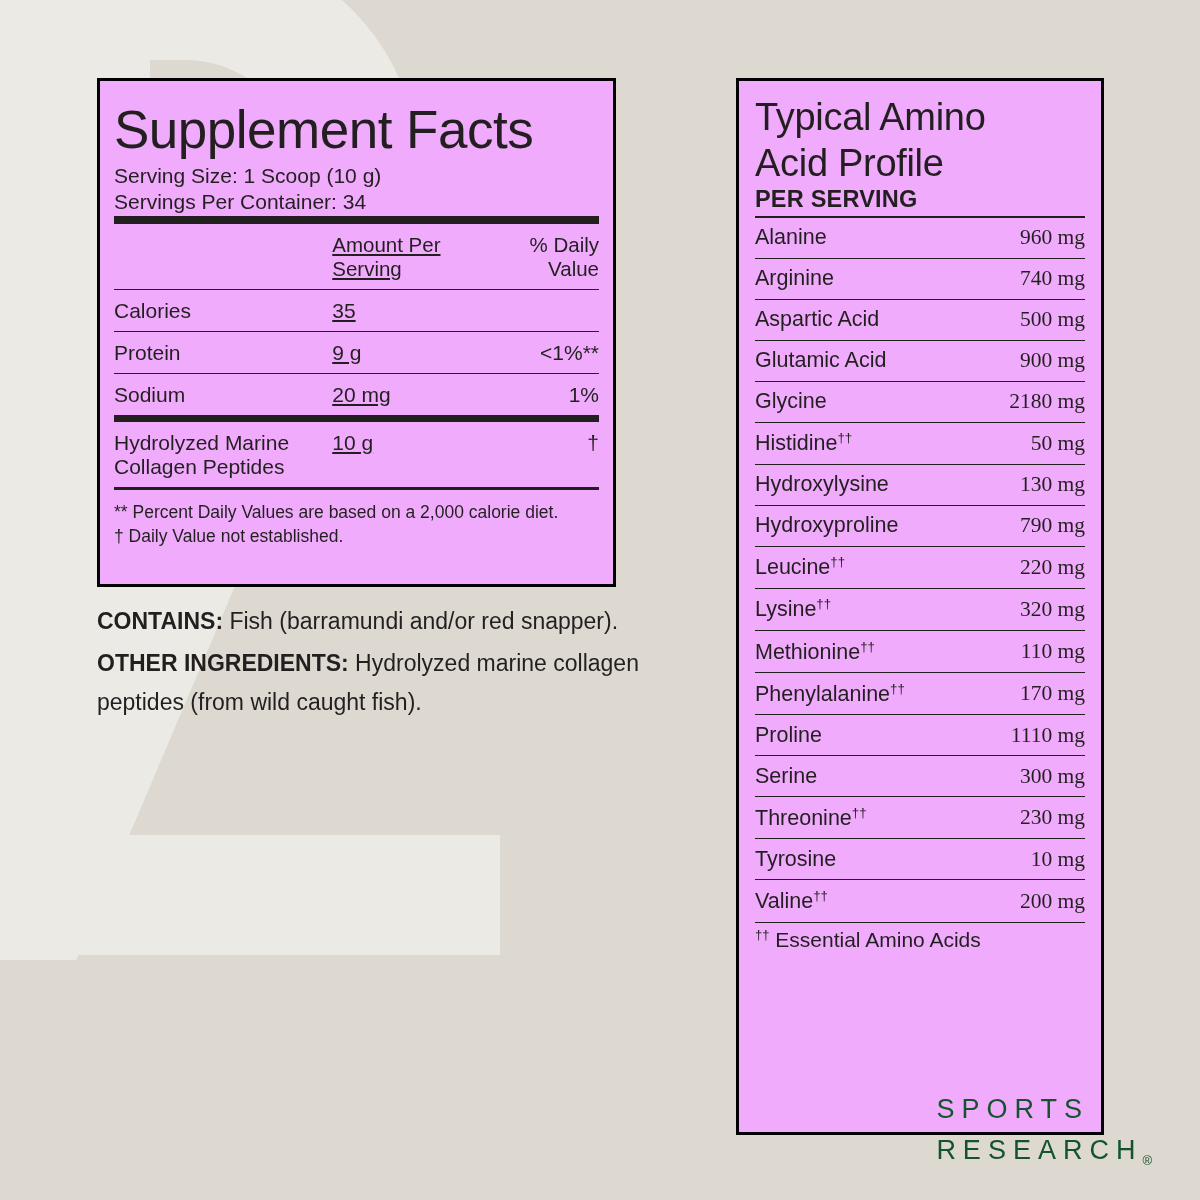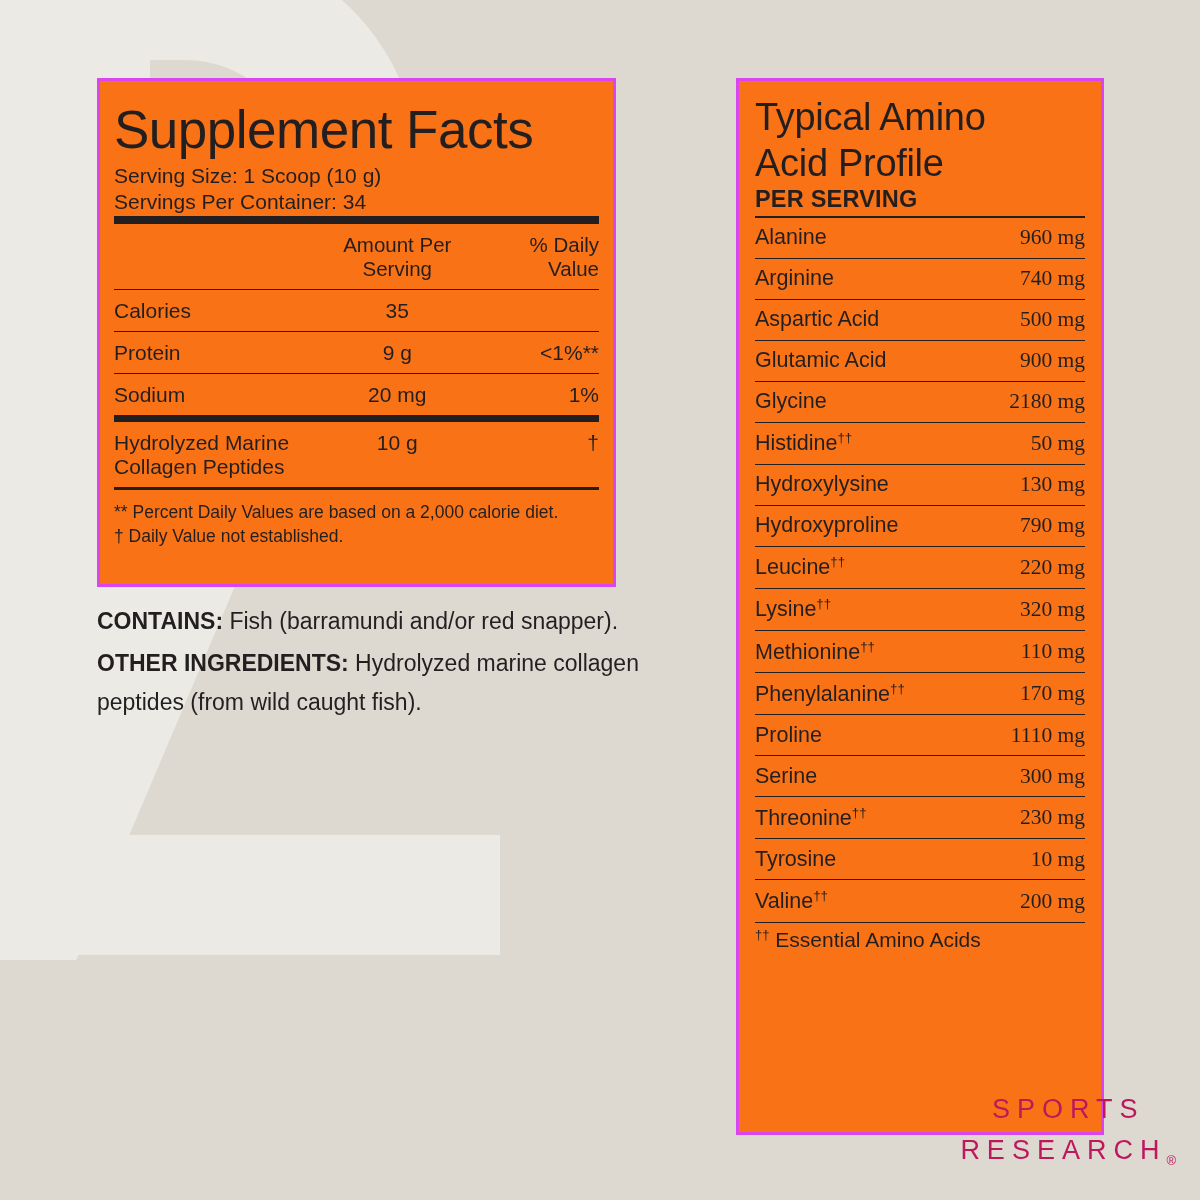--- a/index.html
+++ b/index.html
@@ -66,22 +66,22 @@
   
   #content {
     position: relative;
     z-index: 2;
     width: 1200px;
     height: 1200px;
   }
 
   .panel {
     position: absolute;
-    background: #f97316;
-    border: 3px solid #d946ef;
+    background: #f0abfc;
+    border: 3px solid #000000;
     box-sizing: border-box;
   }
 
   
   #supp-panel {
     left: 97px;
     top: 78px;
     width: 519px;
     height: 509px;
     padding: 14px 14px 8px 14px;
@@ -113,21 +113,21 @@
     vertical-align: top;
     font-weight: 400;
   }
   .sf-head th {
     font-weight: 700;
     font-size: 20.5px;
     padding-bottom: 7px;
     padding-top: 10px;
   }
   .col-name { text-align: left; width: 45%; }
-  .col-amt { text-align: center; width: 33%; padding-right: 30px !important; }
+  .col-amt { text-align: left; width: 33%; padding-right: 30px !important; text-decoration: underline; }
   .col-dv { text-align: right; width: 22%; }
 
   .row-line td { border-top: 1.5px solid #231f20; }
   .row-thick td { border-top: 7px solid #231f20; }
 
   .sf-foot {
     font-size: 17.5px;
     line-height: 1.42;
     padding-top: 10px;
   }
@@ -182,24 +182,24 @@
   .aa-foot {
     border-top: 1.6px solid #231f20;
     font-size: 21px;
     padding-top: 4px;
     margin-top: 0;
   }
 
   
   #brand {
     position: absolute;
-    right: 24px;
+    right: 48px;
     bottom: 30px;
-    text-align: center;
-    color: #be185d;
+    text-align: left;
+    color: #14532d;
     font-size: 27px;
     letter-spacing: 7px;
     line-height: 1.5;
     font-weight: 400;
   }
   #brand .reg { font-size: 13px; letter-spacing: 0; vertical-align: bottom; }
 </style>
 </head>
 <body>
 

